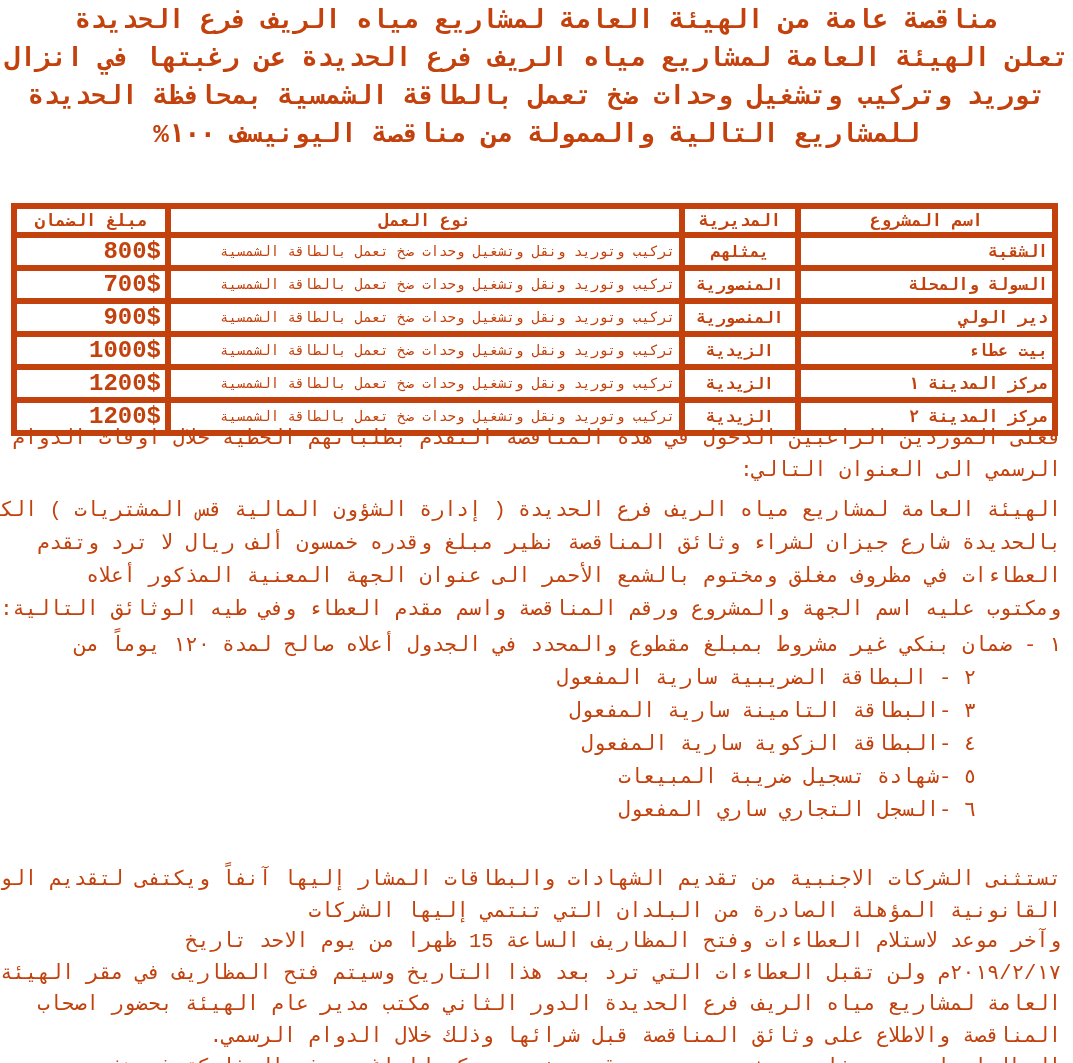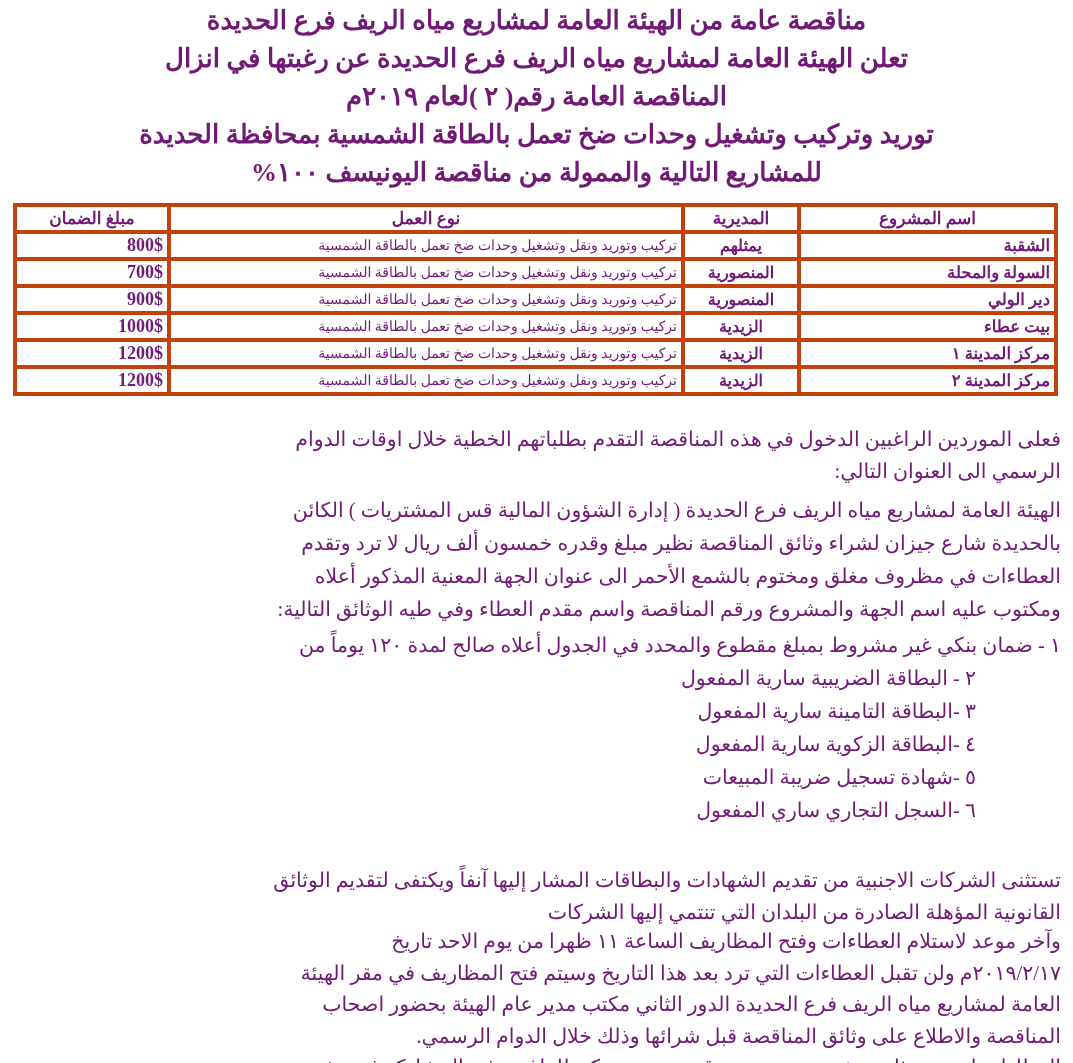--- a/index.html
+++ b/index.html
@@ -1,56 +1,55 @@
 <!DOCTYPE html>
 <html lang="ar"><head>
 <meta charset="utf-8">
 <style>
   html, body { margin:0; padding:0; background:#ffffff; }
   .page {
     position:relative; width:1073px; height:1063px; background:#ffffff;
-    color:#701a75; font-family:Liberation Serif, serif; direction:rtl;
+    color:#c2410c; font-family:Liberation Mono, monospace; direction:rtl;
     overflow:hidden; box-sizing:border-box;
   }
   .titles { position:absolute; top:2px; right:0; left:0; text-align:center; }
   .title-line {
     font-weight:bold; font-size:26px; line-height:38px; white-space:nowrap;
   }
   table.projects {
     position:absolute; top:203px; right:15px; width:1041px;
     border-collapse:collapse; table-layout:fixed; background:#fff;
   }
   table.projects th, table.projects td {
-    border:4px solid #c2410c; height:23px; padding:0 4px;
+    border:6px solid #c2410c; height:23px; padding:0 4px;
     overflow:hidden; white-space:nowrap;
   }
   th.h { font-size:17px; font-weight:bold; text-align:center; }
   td.project   { font-weight:bold; font-size:16.5px; text-align:right; padding-right:9px;margin-left:30px; }
   td.directorate { font-weight:bold; font-size:16px; text-align:center; }
   td.work      { font-size:14px; }
-  td.guarantee { font-weight:bold; font-size:18px; text-align:right; padding-right:8px; }
+  td.guarantee { font-weight:bold; font-size:24px; text-align:right; padding-right:8px; }
   .block { position:absolute; right:12px; left:28px; text-align:right;margin-top:25px; }
   .bline { font-size:20.5px; line-height:32px; white-space:nowrap; }
   #p1 { top:398px; }
   #p2 { top:469px;text-align:right; } #p2 .bline { line-height:33px; }
   #reqs { top:604px; } #reqs .bline { line-height:33px; }
   .ind-cont { padding-left:0; padding-right:135px; }
   .ind-item { padding-right:85px; }
   #p3 { top:839px; }
   #p4 { top:901px; } #p4 .bline { line-height:31.5px; }
 </style>
 </head>
 <body>
 
 <div class="page">
 
   <div class="titles">
     <div class="title-line">مناقصة عامة من الهيئة العامة لمشاريع مياه الريف فرع الحديدة</div>
     <div class="title-line">تعلن الهيئة العامة لمشاريع مياه الريف فرع الحديدة عن رغبتها في انزال</div>
-    <div class="title-line">المناقصة العامة رقم( ٢ )لعام ٢٠١٩م</div>
     <div class="title-line">توريد وتركيب وتشغيل وحدات ضخ تعمل بالطاقة الشمسية بمحافظة الحديدة</div>
     <div class="title-line">للمشاريع التالية والممولة من مناقصة اليونيسف ١٠٠%</div>
   </div>
 
   <table class="projects">
     <colgroup>
       <col style="width:257px">
         <col style="width:116px">
         <col style="width:514px">
         <col style="width:154px">
@@ -123,20 +122,20 @@
     <div class="bline ind-item">٥ -شهادة تسجيل ضريبة المبيعات</div>
     <div class="bline ind-item">٦ -السجل التجاري ساري المفعول</div>
   </div>
 
   <div class="block" id="p3">
     <div class="bline">تستثنى الشركات الاجنبية من تقديم الشهادات والبطاقات المشار إليها آنفاً ويكتفى لتقديم الوثائق</div>
     <div class="bline">القانونية المؤهلة الصادرة من البلدان التي تنتمي إليها الشركات</div>
   </div>
 
   <div class="block" id="p4">
-    <div class="bline">وآخر موعد لاستلام العطاءات وفتح المظاريف الساعة ١١ ظهرا من يوم الاحد تاريخ</div>
+    <div class="bline">وآخر موعد لاستلام العطاءات وفتح المظاريف الساعة 15 ظهرا من يوم الاحد تاريخ</div>
     <div class="bline">٢٠١٩/٢/١٧م ولن تقبل العطاءات التي ترد بعد هذا التاريخ وسيتم فتح المظاريف في مقر الهيئة</div>
     <div class="bline">العامة لمشاريع مياه الريف فرع الحديدة الدور الثاني مكتب مدير عام الهيئة بحضور اصحاب</div>
     <div class="bline">المناقصة والاطلاع على وثائق المناقصة قبل شرائها وذلك خلال الدوام الرسمي.</div>
     <div class="bline">العطاءات او من يمثلهم بتفويض رسمي موقع ومختوم يمكن للراغبين في المشاركة في هذه</div>
   </div>
 
 </div>
 
 </body></html>

